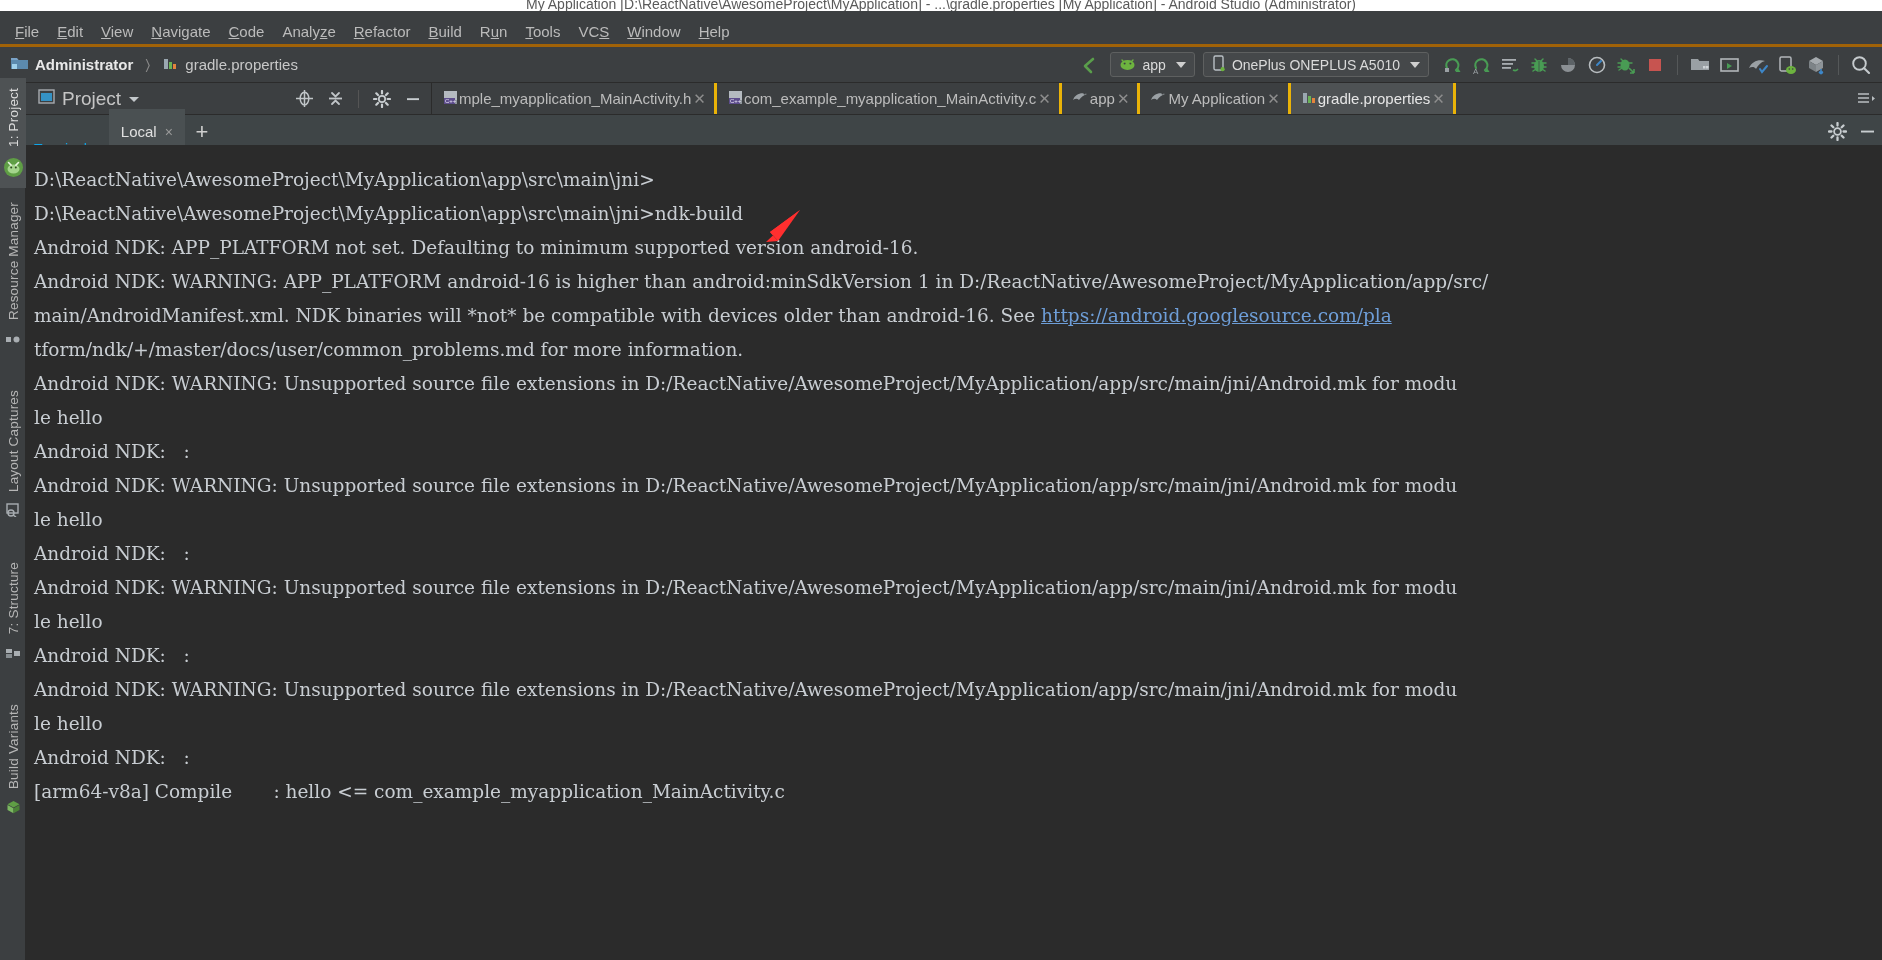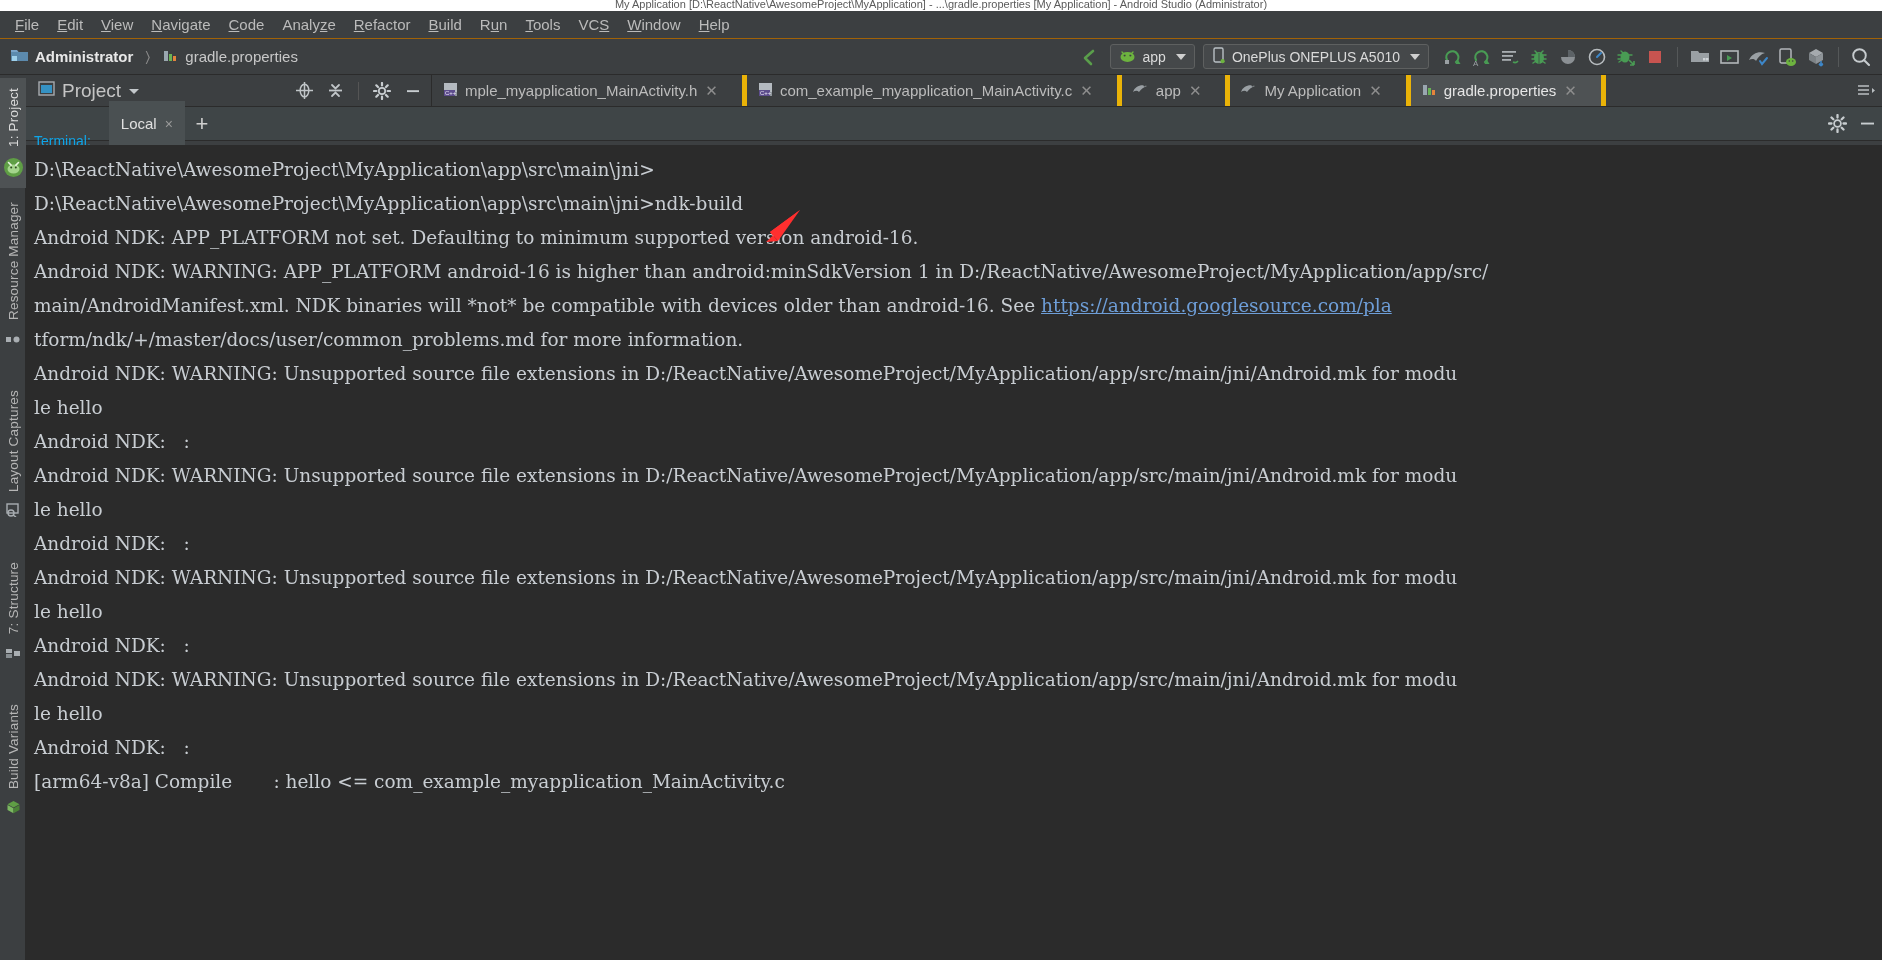--- a/index.html
+++ b/index.html
@@ -9,35 +9,36 @@
     font-family: "Liberation Sans", sans-serif;
     overflow: hidden;
   }
   body { position: relative; }
 
   
   .titlebar {
     height: 11px; width: 100%;
     background: #ffffff;
     color: #5a5a5a;
-    font-size: 11px;
+    font-size: 14px;
     line-height: 9px;
     text-align: center;
     overflow: hidden;
     white-space: nowrap;
   }
 
   
   .menubar {
     height: 28px;
     background: #3c3f41;
     display: flex;
     align-items: center;
     padding-left: 6px;
-    border-bottom: 1px solid #a16207;
+    border-bottom: 3px solid #a16207;
+    margin-top: 8px;
   }
   .menu-item {
     color: #bbbbbb;
     font-size: 15px;
     padding: 2px 9px;
     white-space: nowrap;
     cursor: default;
   }
   .menu-item .mn { text-decoration: underline; }
 
@@ -111,26 +112,25 @@
     gap: 7px;
   }
   .projecthdr .ptitle { color: #c5c5c5; font-size: 19px; }
   .ph-spacer { flex: 1 1 auto; }
   .ph-icon { width: 24px; height: 24px; display:flex; align-items:center; justify-content:center; }
   .ph-sep { width: 1px; height: 18px; background: #555; margin: 0 4px; }
 
   .tabs { flex: 1 1 auto; display: flex; align-items: stretch; overflow: hidden; }
   .tab {
     display: flex; align-items: center;
-    gap: 6px;
-    padding: 0 24px 0 10px;
+    padding: 0 8px 0 10px;
     color: #bcbcbc;
     font-size: 15px;
     white-space: nowrap;
-    border-right: 5px solid #eab308;
+    border-right: 3px solid #eab308;
     background: #3c3f41;
   }
   .tab.active { background: #4e5254; color: #e6e6e6; }
   .tab .tclose { color: #8e8e8e; font-size: 15px; margin-left: 2px; }
   .tabs-end {
     display: flex; align-items: center; padding: 0 6px;
     margin-left: auto;
   }
 
   
@@ -162,21 +162,21 @@
     display: flex; align-items: center; justify-content: center;
   }
 
   
   .terminal-body {
     position: absolute;
     left: 26px; right: 0;
     top: 145px; bottom: 0;
     background: #2b2b2b;
     overflow: hidden;
-    padding: 8px 0 0 8px;
+    padding: 18px 0 0 8px;
   }
   .tline {
     color: #c8cdd2;
     font-family: "DejaVu Serif", "Liberation Serif", serif;
     font-size: 18.5px;
     line-height: 34px;
     white-space: pre;
     letter-spacing: 0px;
   }
   .tlink {

